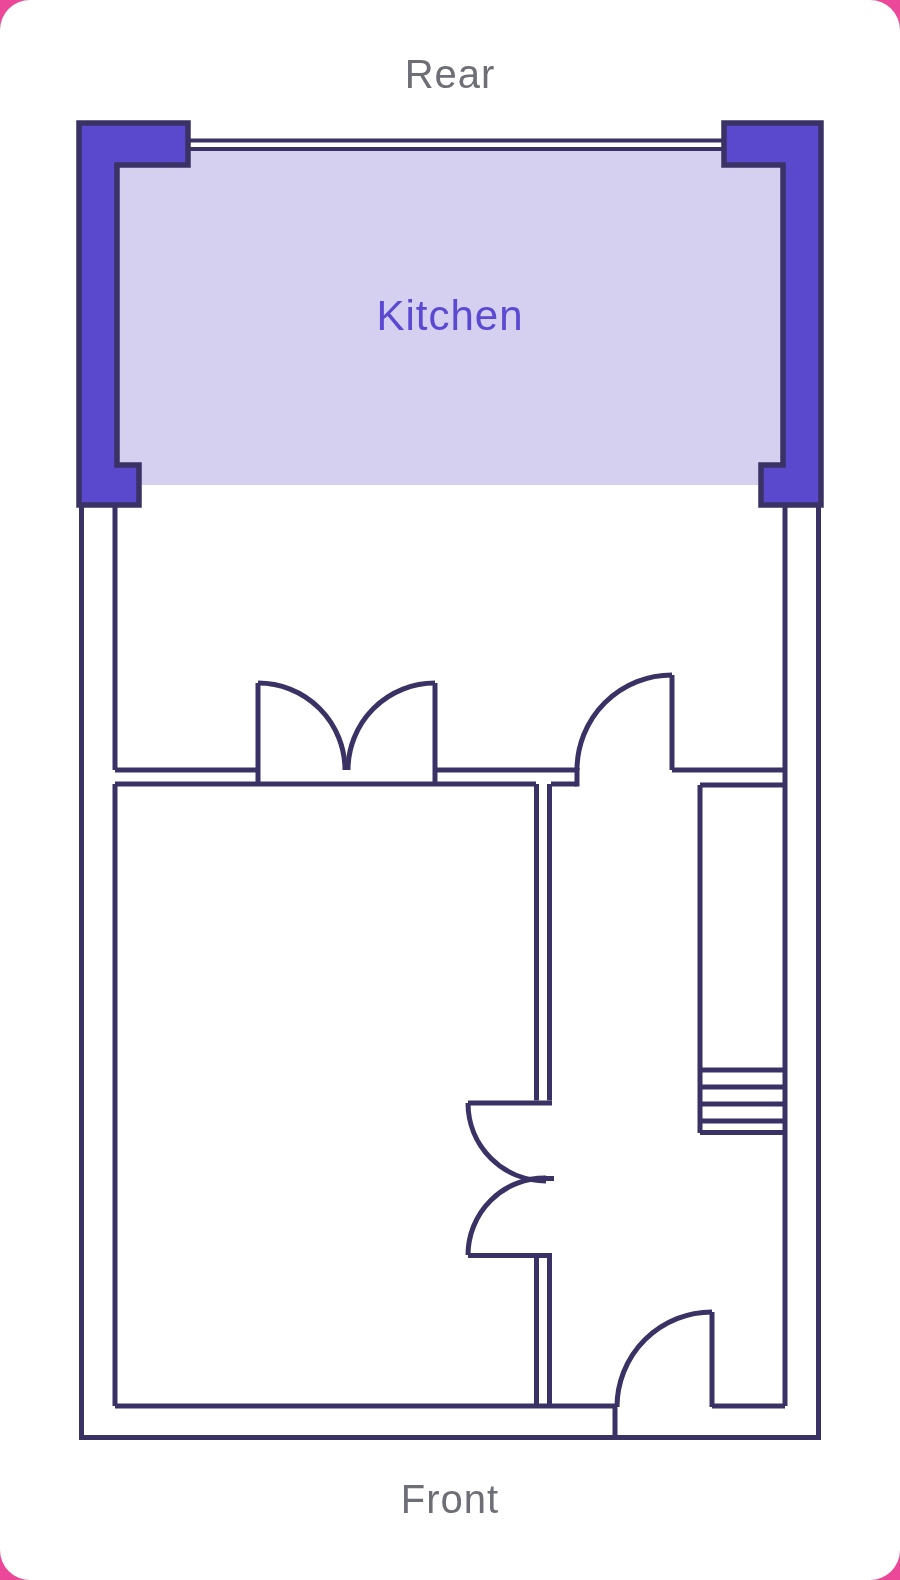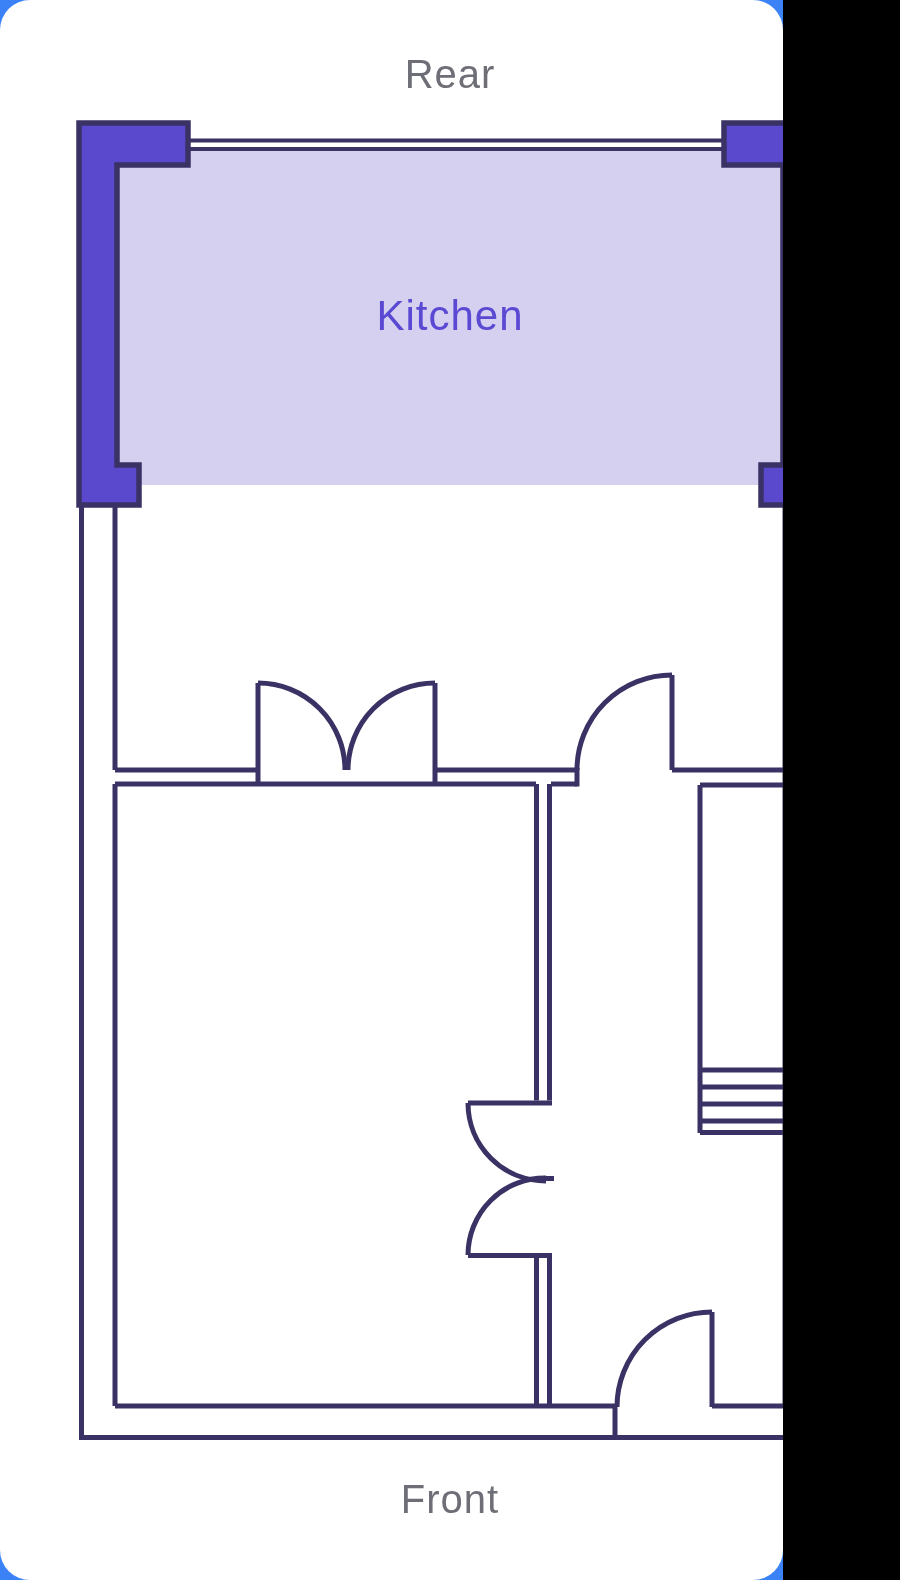--- a/index.html
+++ b/index.html
@@ -1,16 +1,16 @@
 <!DOCTYPE html>
 <html style="--card-bg: #ffffff; --wall-outline: #3a3264; --wall-fill: #5a49cc; --kitchen-fill: #d5cff0; --room-label: #5a49d2; --label-gray: #6e6e77;"><head>
 <meta charset="utf-8">
 <style>
   html,body{margin:0;padding:0;background:#000;}
-  .stage{position:relative;width:783px;height:1580px;background:#3b82f6;overflow:hidden;
+  .stage{position:relative;width:900px;height:1580px;background:#ec4899;overflow:hidden;
          font-family:"Liberation Sans", sans-serif;}
   .card{position:absolute;inset:0;background:var(--card-bg,#fff);border-radius:30px;}
   .plan-svg{position:absolute;left:0;top:0;width:900px;height:1580px;display:block;}
   .wall-line{stroke:var(--wall-outline,#3a3264);stroke-width:5;fill:none;}
   .window-line{stroke:var(--wall-outline,#3a3264);stroke-width:4;fill:none;}
   .door-line{stroke:var(--wall-outline,#3a3264);stroke-width:5;fill:none;}
   .wall-solid{fill:var(--wall-fill,#5a49cc);stroke:var(--wall-outline,#3a3264);stroke-width:5.5;}
   .zone-fill{fill:var(--kitchen-fill,#d5cff0);stroke:none;}
   .orient-label{fill:var(--label-gray,#6e6e77);font-size:40px;letter-spacing:1px;}
   .room-label{fill:var(--room-label,#5a49d2);font-size:42px;letter-spacing:1px;}

